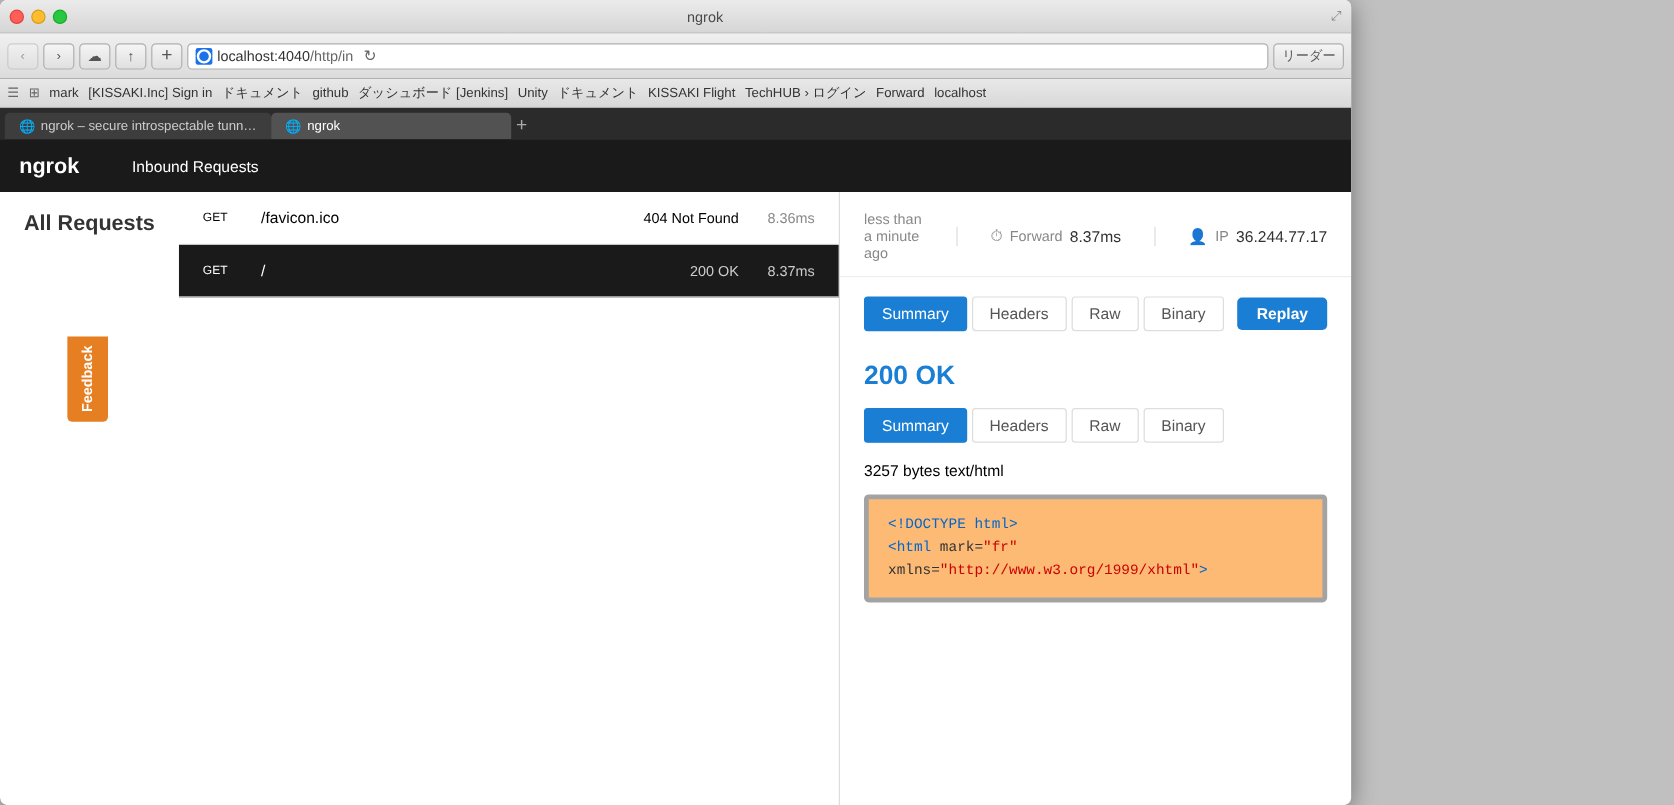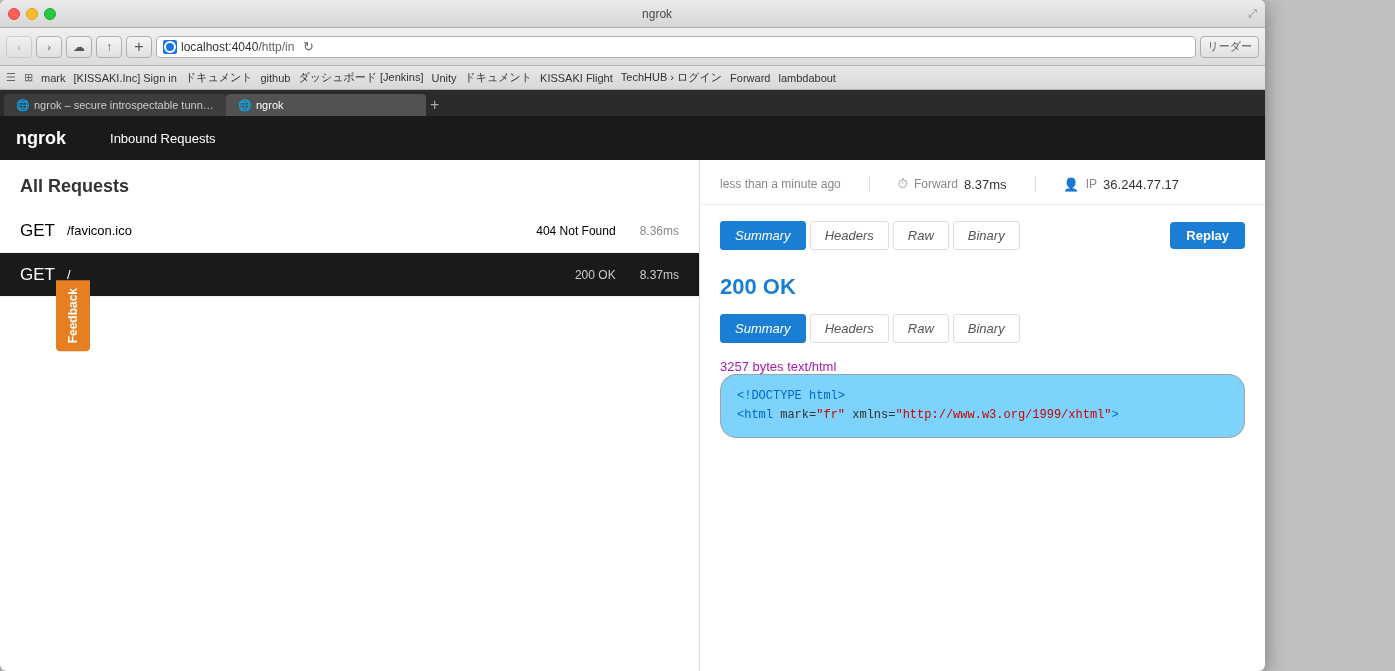--- a/index.html
+++ b/index.html
@@ -1,19 +1,19 @@
 <!DOCTYPE html>
 <html><head>
   <meta charset="utf-8">
   <style>
     * { margin: 0; padding: 0; box-sizing: border-box; }
     body { font-family: -apple-system, BlinkMacSystemFont, 'Helvetica Neue', Arial, sans-serif; font-size: 13px; background: #c0c0c0; }
 
     
-    .window { width: 1265px; height: 671px; background: #fff; border-radius: 6px; overflow: hidden; display: flex; flex-direction: column; box-shadow: 0 4px 20px rgba(0,0,0,0.4); }
+    .window { width: 1126px; height: 671px; background: #fff; border-radius: 6px; overflow: hidden; display: flex; flex-direction: column; box-shadow: 0 4px 20px rgba(0,0,0,0.4); }
 
     .titlebar { background: linear-gradient(to bottom, #ebebeb, #d6d6d6); height: 28px; display: flex; align-items: center; padding: 0 8px; border-bottom: 1px solid #b0b0b0; flex-shrink: 0; }
     .traffic-lights { display: flex; gap: 6px; margin-right: 10px; }
     .traffic-light { width: 12px; height: 12px; border-radius: 50%; cursor: pointer; }
     .tl-close { background: #ff5f57; border: 1px solid #e0443e; }
     .tl-min { background: #febc2e; border: 1px solid #d4a017; }
     .tl-max { background: #28c840; border: 1px solid #1aab29; }
     .window-title { flex: 1; text-align: center; font-size: 12px; color: #4a4a4a; font-weight: 500; }
     .window-resize { margin-left: auto; color: #888; font-size: 11px; }
 
@@ -50,59 +50,59 @@
     
     .ngrok-nav { background: #1a1a1a; height: 44px; display: flex; align-items: center; padding: 0 16px; gap: 20px; flex-shrink: 0; }
     .ngrok-logo { color: #fff; font-size: 18px; font-weight: 600; margin-right: 16px; }
     .ngrok-nav-item { color: #ccc; font-size: 13px; cursor: pointer; padding: 4px 8px; border-radius: 3px; }
     .ngrok-nav-item.active { color: #fff; }
 
     
     .main-content { display: flex; flex: 1; overflow: hidden; background: #fff; }
 
     
-    .left-panel { width: 700px; border-right: 1px solid #ddd; display: flex; flex-direction: column; flex-shrink: 0; justify-content: space-between; }
+    .left-panel { width: 700px; border-right: 1px solid #ddd; display: flex; flex-direction: row; flex-shrink: 0; justify-content: space-between; }
     .left-panel-header { padding: 16px 20px 12px; }
     .all-requests-title { font-size: 18px; font-weight: 600; color: #333; }
     .requests-list { flex: 1; overflow-y: auto; }
     .request-item { display: flex; align-items: center; padding: 0 20px; height: 44px; border-bottom: 1px solid #f0f0f0; cursor: pointer; gap: 8px; }
     .request-item.selected { background: #1a1a1a; color: #fff; }
-    .request-method { font-size: 17px; font-weight: 500; margin-right: 4px; }
+    .request-method { font-size: 10px; font-weight: 500; margin-right: 20px; }
     .request-path { font-size: 13px; flex: 1; }
     .request-status { font-size: 12px; margin-right: 16px; }
     .request-item.selected .request-status { color: #ccc; }
     .request-duration { font-size: 12px; color: #888; }
     .request-item.selected .request-duration { color: #ccc; }
     .feedback-wrapper { position: fixed; left: 56px; top: 280px; z-index: 100; }
     .feedback-inner { background: #e67e22; color: #fff; font-size: 12px; font-weight: 600; padding: 8px 10px; border-radius: 4px 4px 0 0; cursor: pointer; writing-mode: vertical-lr; transform: rotate(180deg); display: flex; align-items: center; gap: 4px; }
 
     
     .right-panel { flex: 1; display: flex; flex-direction: column; overflow: hidden; padding: 0; }
     .right-panel-meta { display: flex; align-items: center; padding: 16px 20px 12px; gap: 24px; border-bottom: 1px solid #eee; }
     .meta-time { color: #888; font-size: 12px; }
     .meta-item { display: flex; align-items: center; gap: 6px; color: #555; font-size: 13px; }
     .meta-label { color: #888; font-size: 12px; }
     .meta-value { color: #333; font-size: 13px; font-weight: 500; }
 
     .request-detail { padding: 16px 20px; }
     .request-title { font-size: 22px; font-weight: 600; color: #333; margin-bottom: 14px; }
 
     .tabs-row { display: flex; align-items: center; margin-bottom: 16px; }
-    .tab-btn { padding: 6px 14px; border: 1px solid #ddd; background: #fff; cursor: pointer; font-size: 13px; color: #555; border-radius: 3px; margin-right: 4px; font-style: italic; }
+    .tab-btn { padding: 6px 14px; border: 1px solid #ddd; background: #fff; cursor: pointer; font-size: 13px; color: #555; border-radius: 3px; margin-right: 4px; }
     .tab-btn.active { background: #1a7fd4; color: #fff; border-color: #1a7fd4; }
     .replay-btn { margin-left: auto; background: #1a7fd4; color: #fff; border: none; padding: 6px 16px; border-radius: 4px; font-size: 13px; font-weight: 600; cursor: pointer; }
 
     .response-section { margin-top: 24px; }
     .response-status { font-size: 22px; font-weight: 700; color: #1a7fd4; margin-bottom: 14px; }
 
     .response-tabs-row { display: flex; align-items: center; margin-bottom: 16px; }
 
-    .response-meta { font-size: 13px; color: #a21caf; font-weight: 500; }
-
-    .code-block { background: #7dd3fc; border: 1px solid #a3a3a3; border-radius: 16px; padding: 12px 16px; font-family: 'Courier New', Courier, monospace; font-size: 12px; line-height: 1.6; overflow: hidden; }
+    .response-meta { font-size: 13px; color: #000000; margin-bottom: 12px; font-weight: 500; }
+
+    .code-block { background: #fdba74; border: 4px solid #a3a3a3; border-radius: 4px; padding: 12px 16px; font-family: 'Courier New', Courier, monospace; font-size: 12px; line-height: 1.6; overflow: hidden; }
     .code-line { display: block; }
     .code-tag { color: #0066cc; }
     .code-attr { color: #cc0000; }
     .code-value { color: #cc0000; }
     .code-text { color: #333; }
 
     
     .right-meta-divider { width: 1px; height: 16px; background: #ddd; margin: 0 4px; }
 
     
@@ -148,21 +148,21 @@
     <span class="bookmark-link">mark</span>
     <span class="bookmark-link">[KISSAKI.Inc] Sign in</span>
     <span class="bookmark-link">ドキュメント</span>
     <span class="bookmark-link">github</span>
     <span class="bookmark-link">ダッシュボード [Jenkins]</span>
     <span class="bookmark-link">Unity</span>
     <span class="bookmark-link">ドキュメント</span>
     <span class="bookmark-link">KISSAKI Flight</span>
     <span class="bookmark-link">TechHUB › ログイン</span>
     <span class="bookmark-link">Forward</span>
-    <span class="bookmark-link">lambdabout</span>
+    <span class="bookmark-link">localhost</span>
   </div>
 
   <div class="tab-bar">
     <div class="tab">
       <span class="tab-favicon">🌐</span>
       <span style="overflow:hidden;text-overflow:ellipsis;white-space:nowrap;max-width:180px;font-size:11px;">ngrok – secure introspectable tunnels to localhost</span>
     </div>
     <div class="tab active">
       <span class="tab-favicon">🌐</span>
       <span style="overflow:hidden;text-overflow:ellipsis;white-space:nowrap;max-width:180px;font-size:11px;">ngrok</span>

